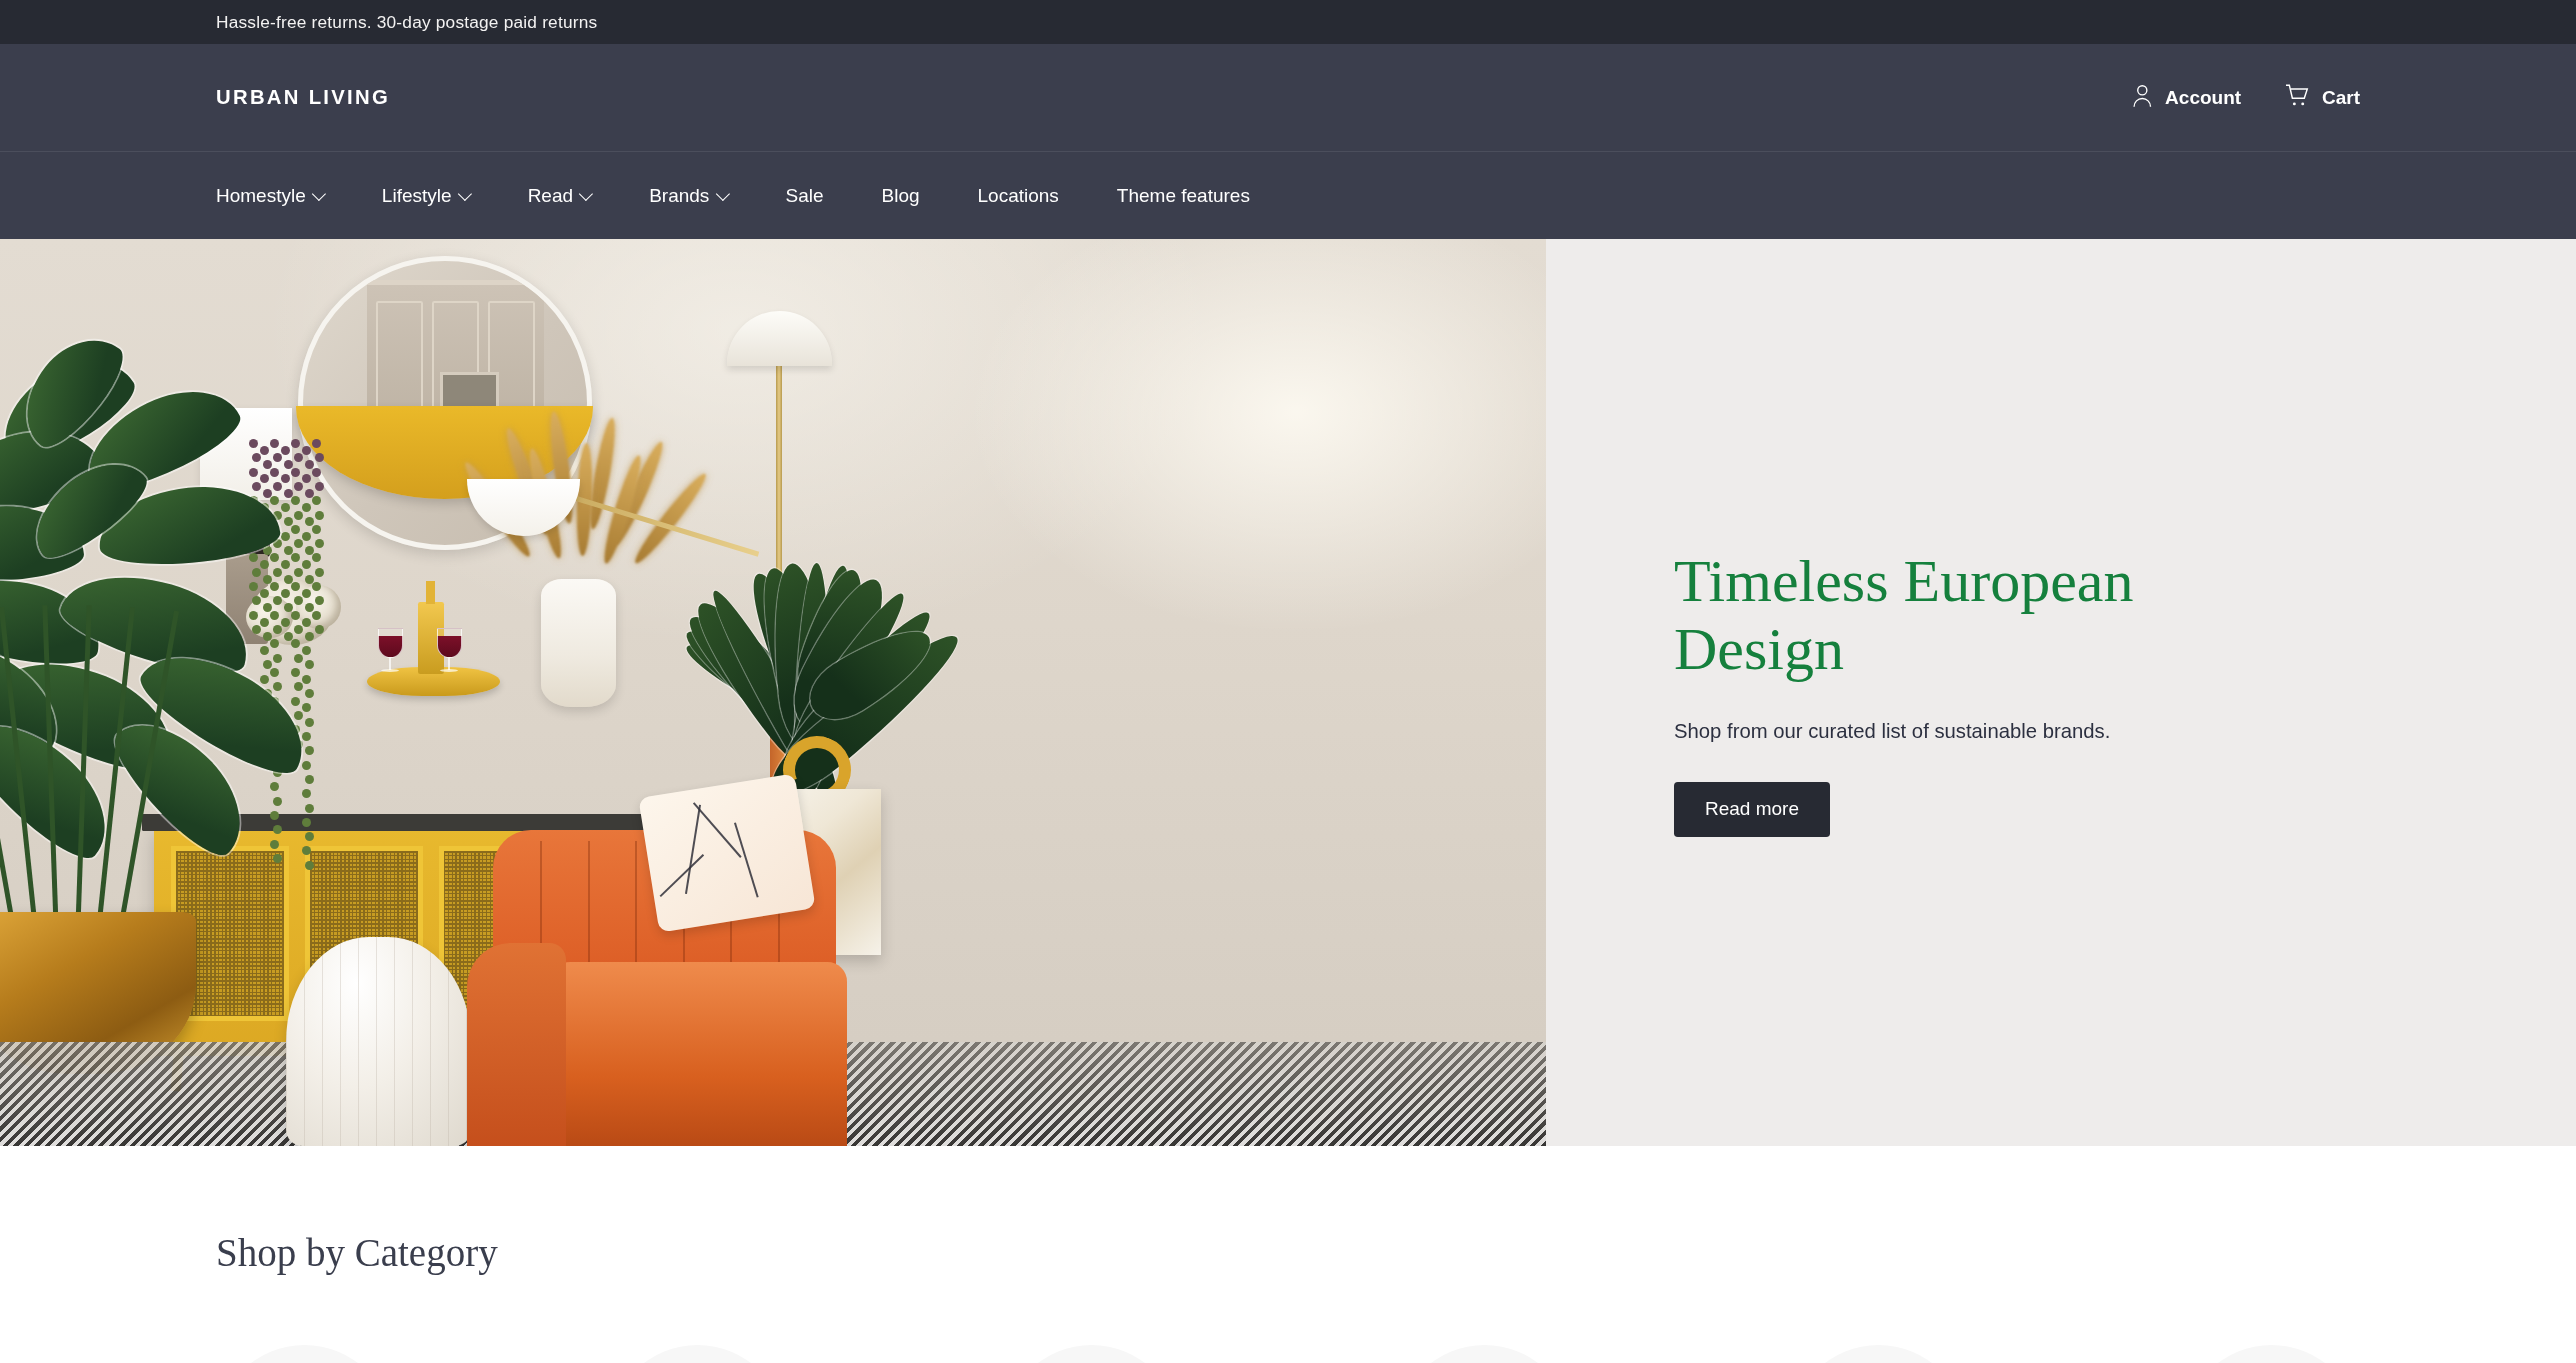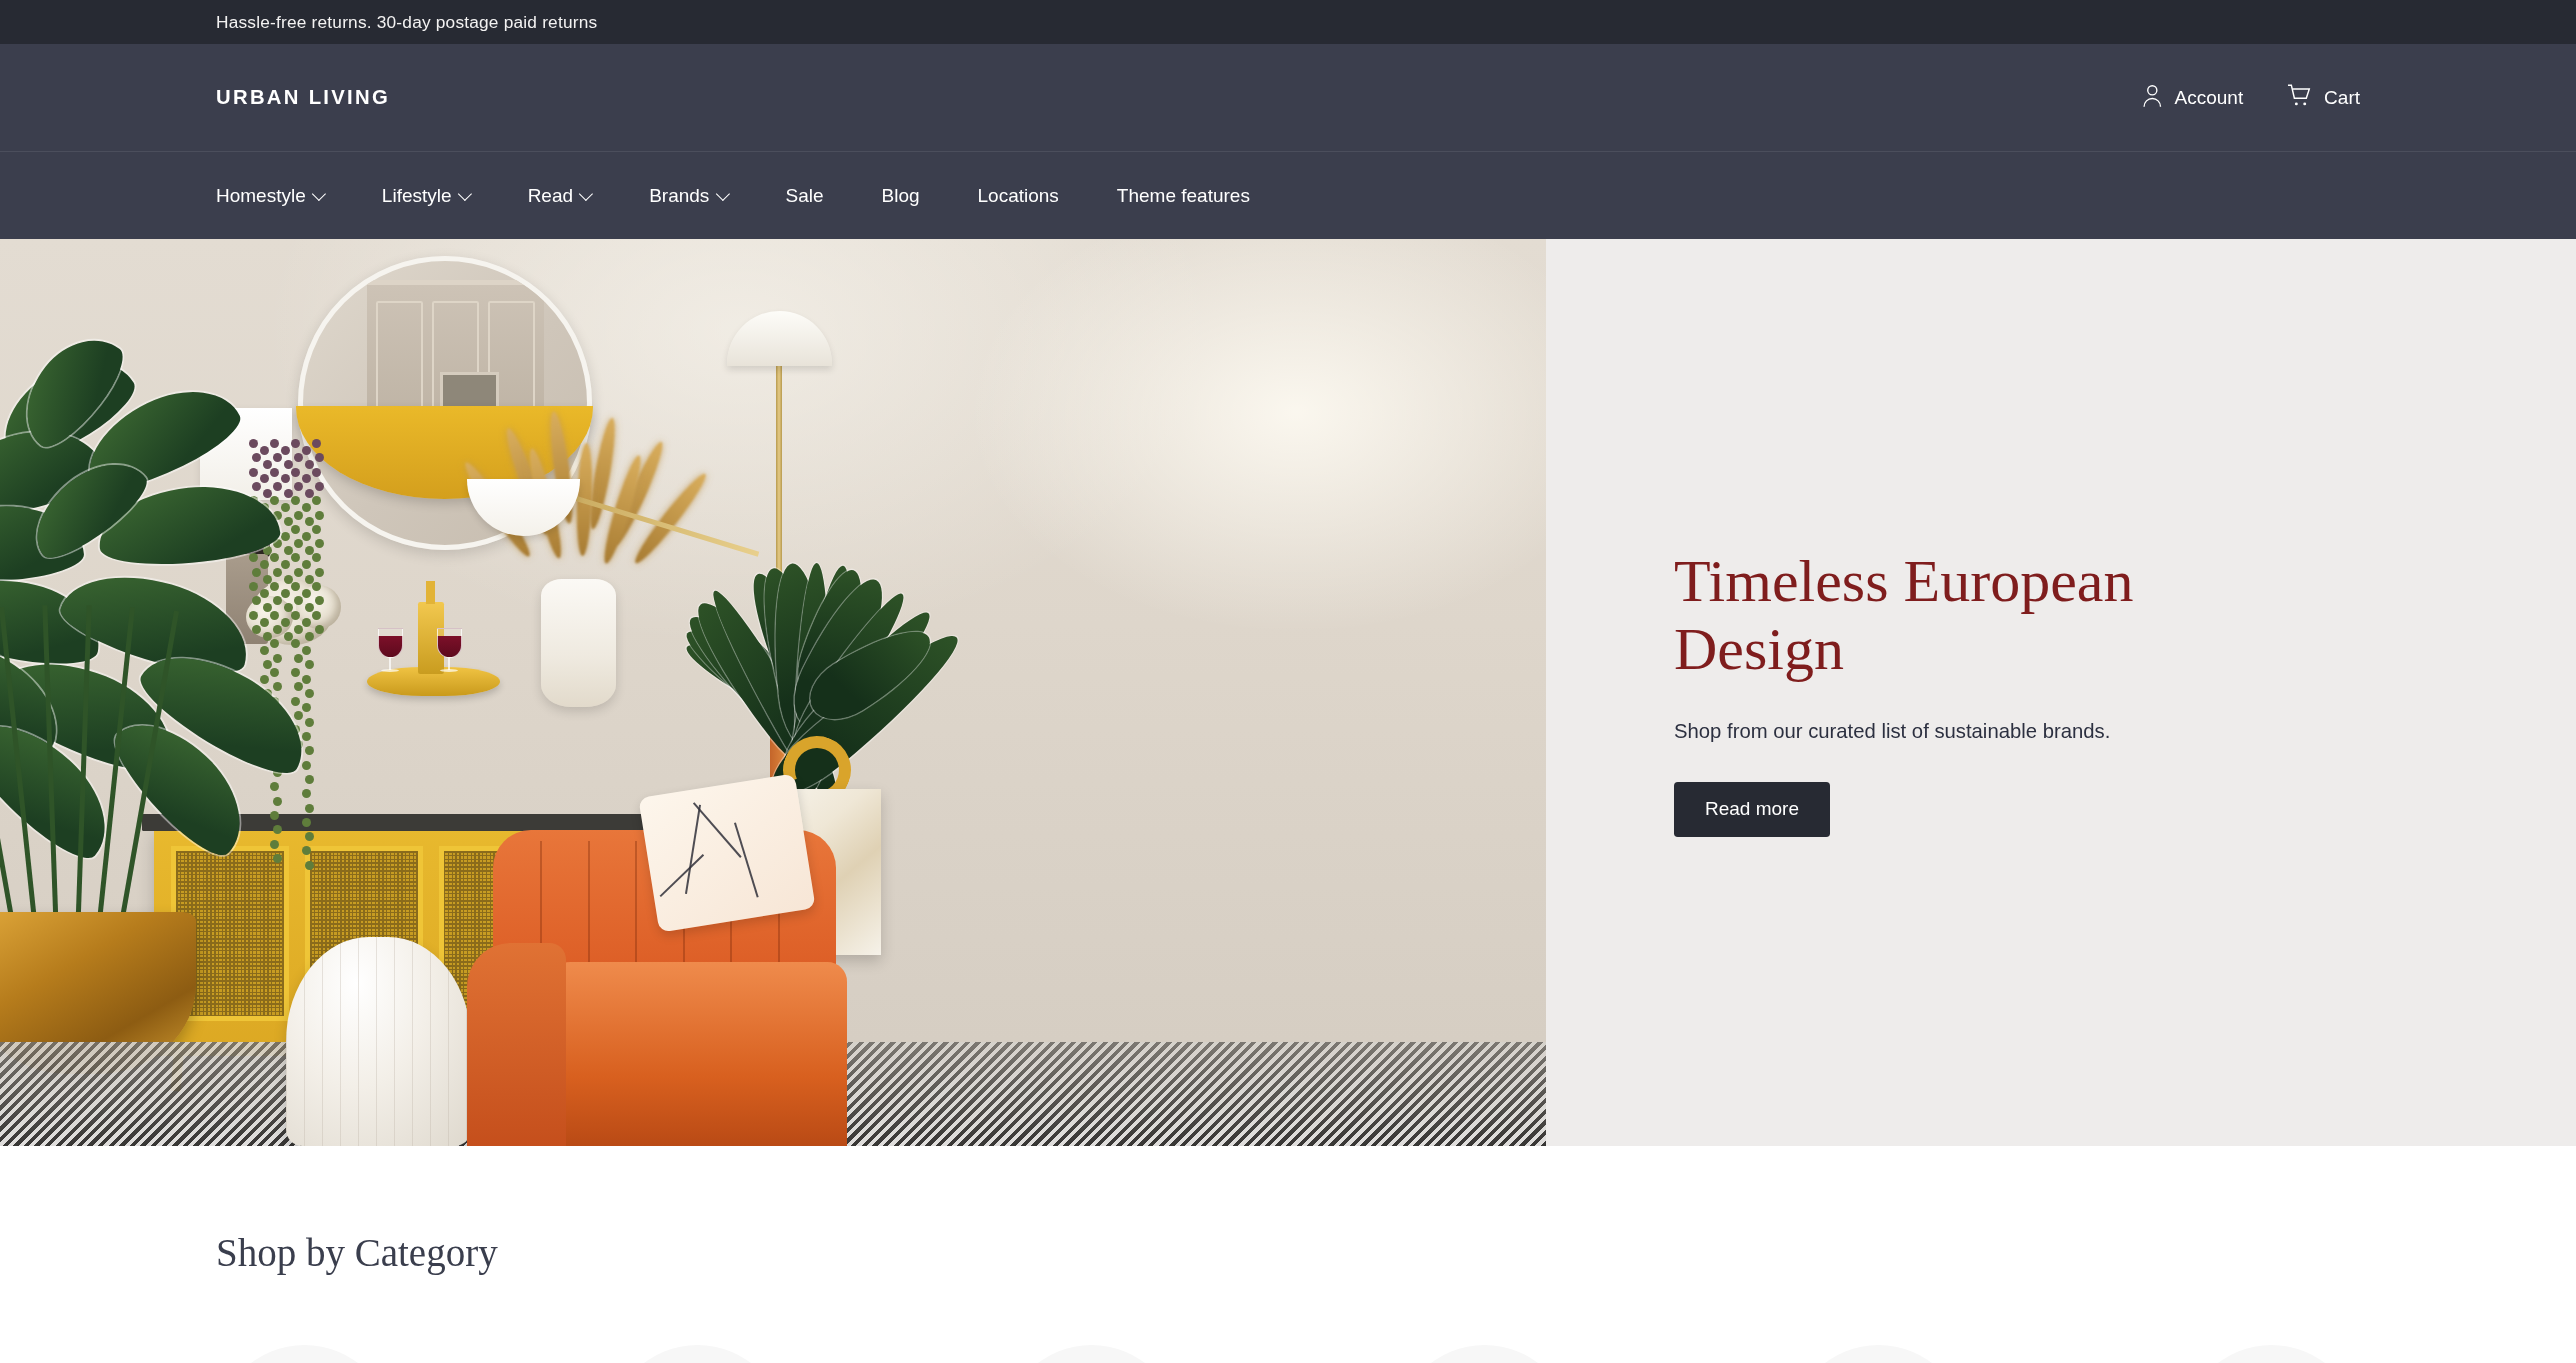--- a/index.html
+++ b/index.html
@@ -65,20 +65,21 @@
     font-size:18px;
   }
   .search-input::placeholder{ color:#a9abb6; }
   .search-icon{ display:flex; align-items:center; }
 
   .header-actions{
     margin-left:auto;
     display:flex;
     align-items:center;
     gap:44px;
+    font-weight:bold;
   }
   .header-action{
     display:flex;
     align-items:center;
     gap:11.3px;
     color:#ffffff;
     cursor:pointer;
   }
   .header-action .label{ font-size:19px; }
 
@@ -135,21 +136,21 @@
   .eyebrow{
     font-size:18px;
     color:#2e3240;
     margin-bottom:35px;
     letter-spacing:0.2px;
   }
   .hero-title{
     font-family:"Liberation Serif", serif;
     font-size:60px;
     line-height:1.13;
-    color:#7f1d1d;
+    color:#15803d;
     font-weight:400;
     max-width:603px;
     margin-bottom:36px;
   }
   .hero-sub{
     font-size:20.3px;
     color:#2c3040;
     margin-bottom:39px;
   }
   .hero-btn{

